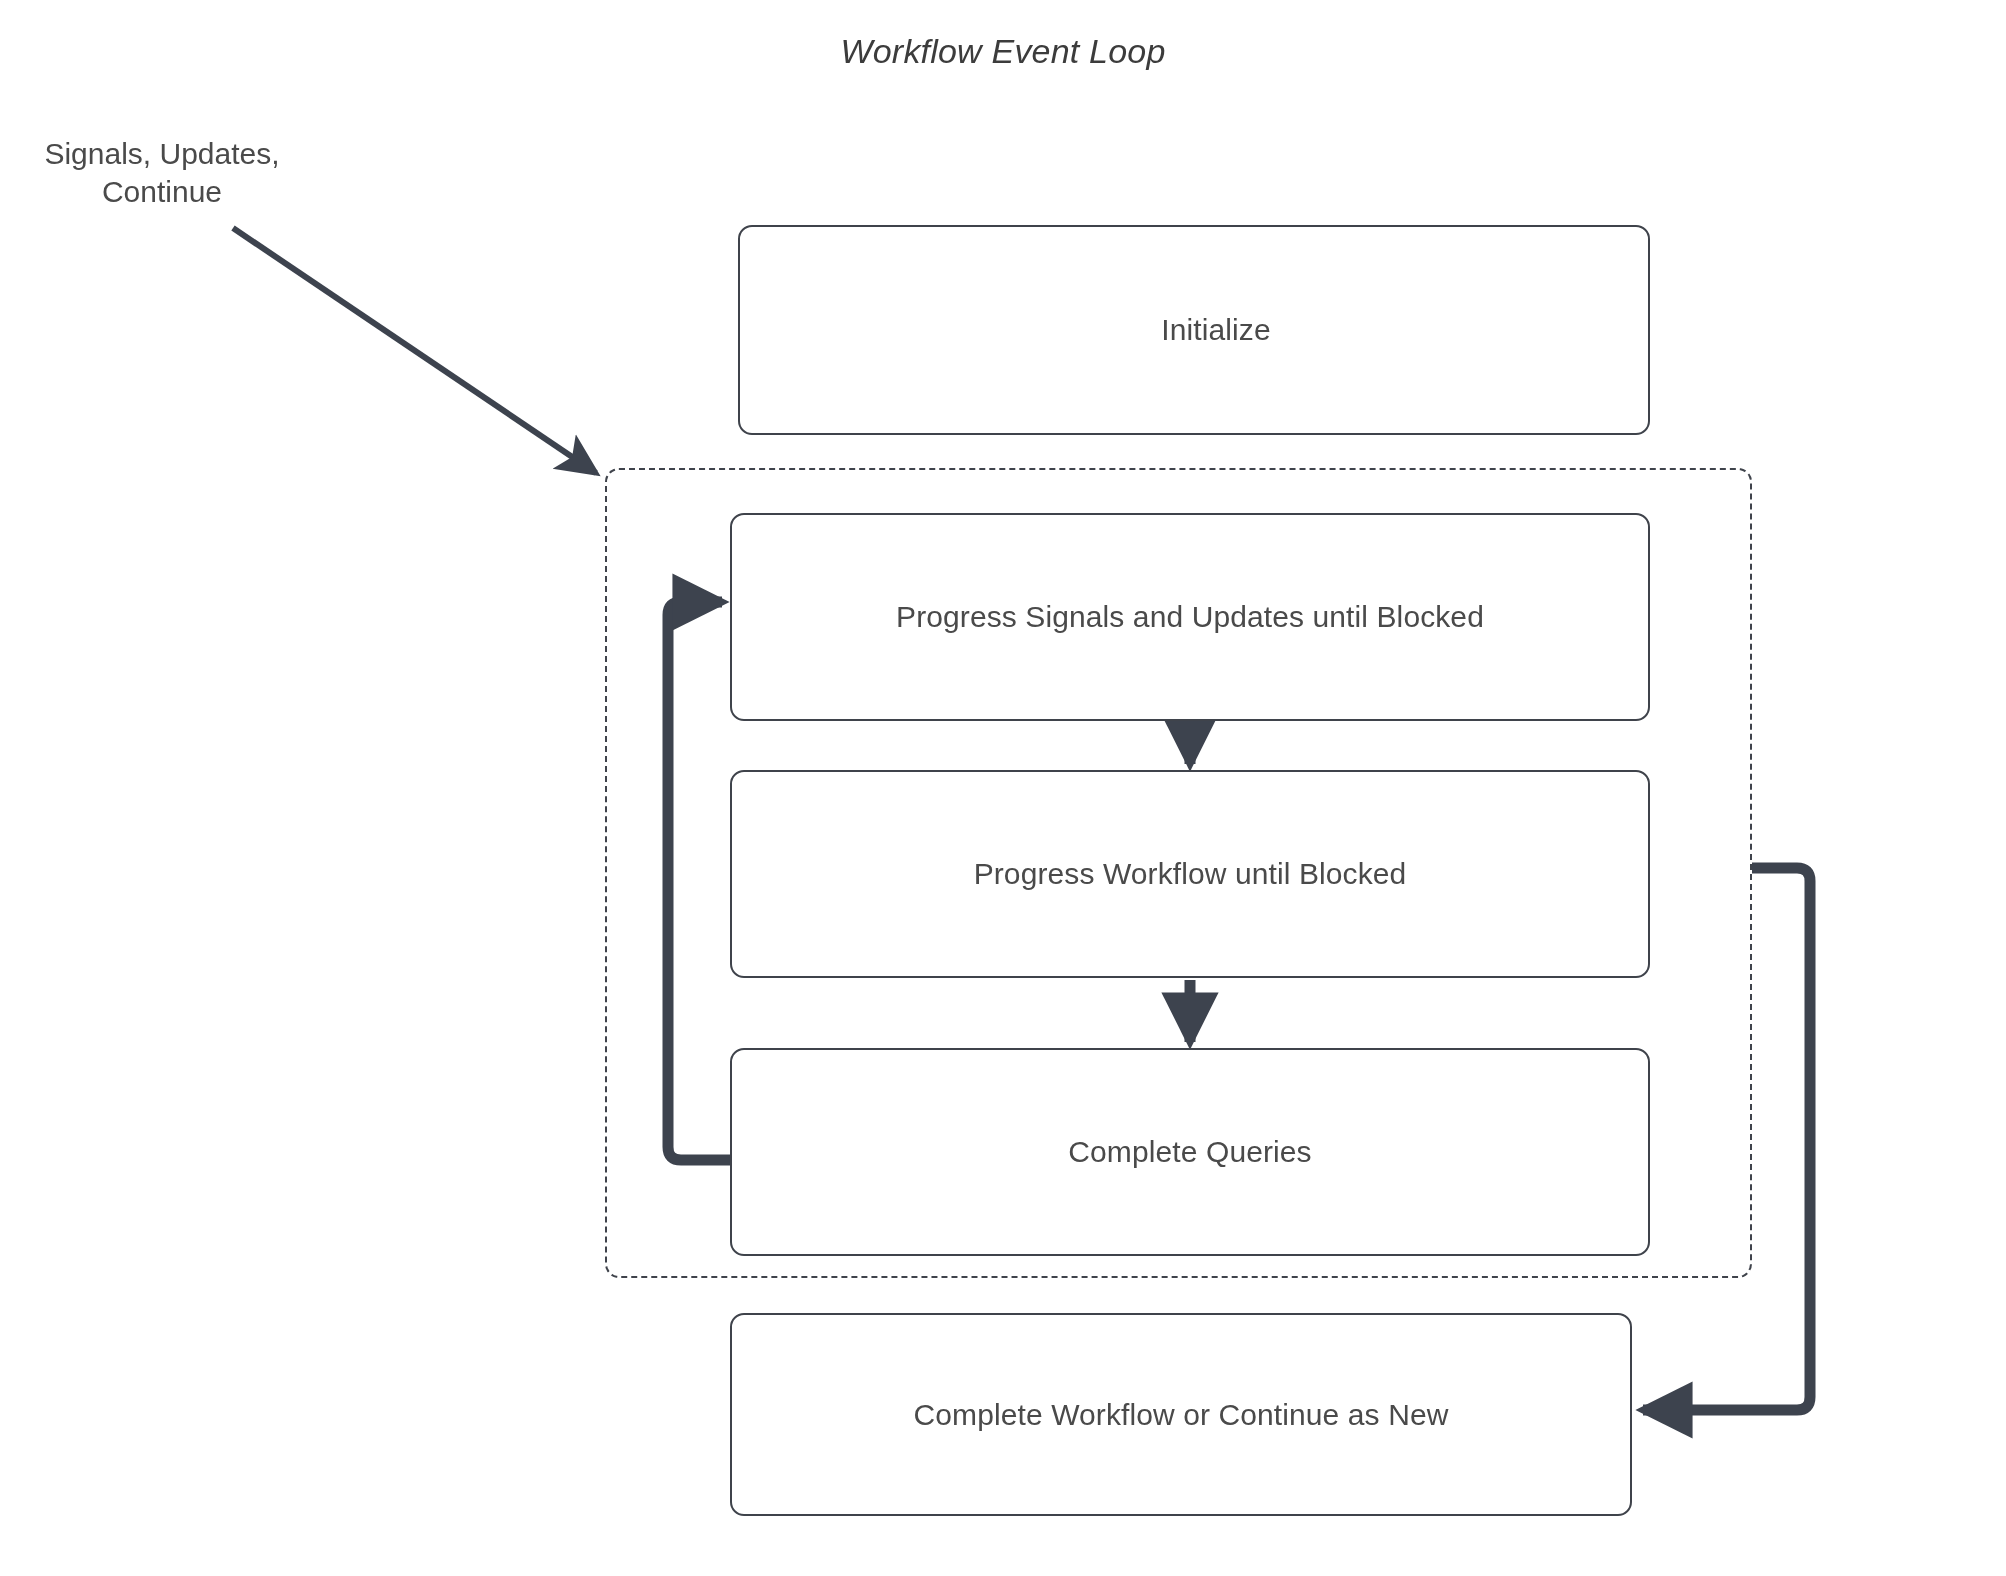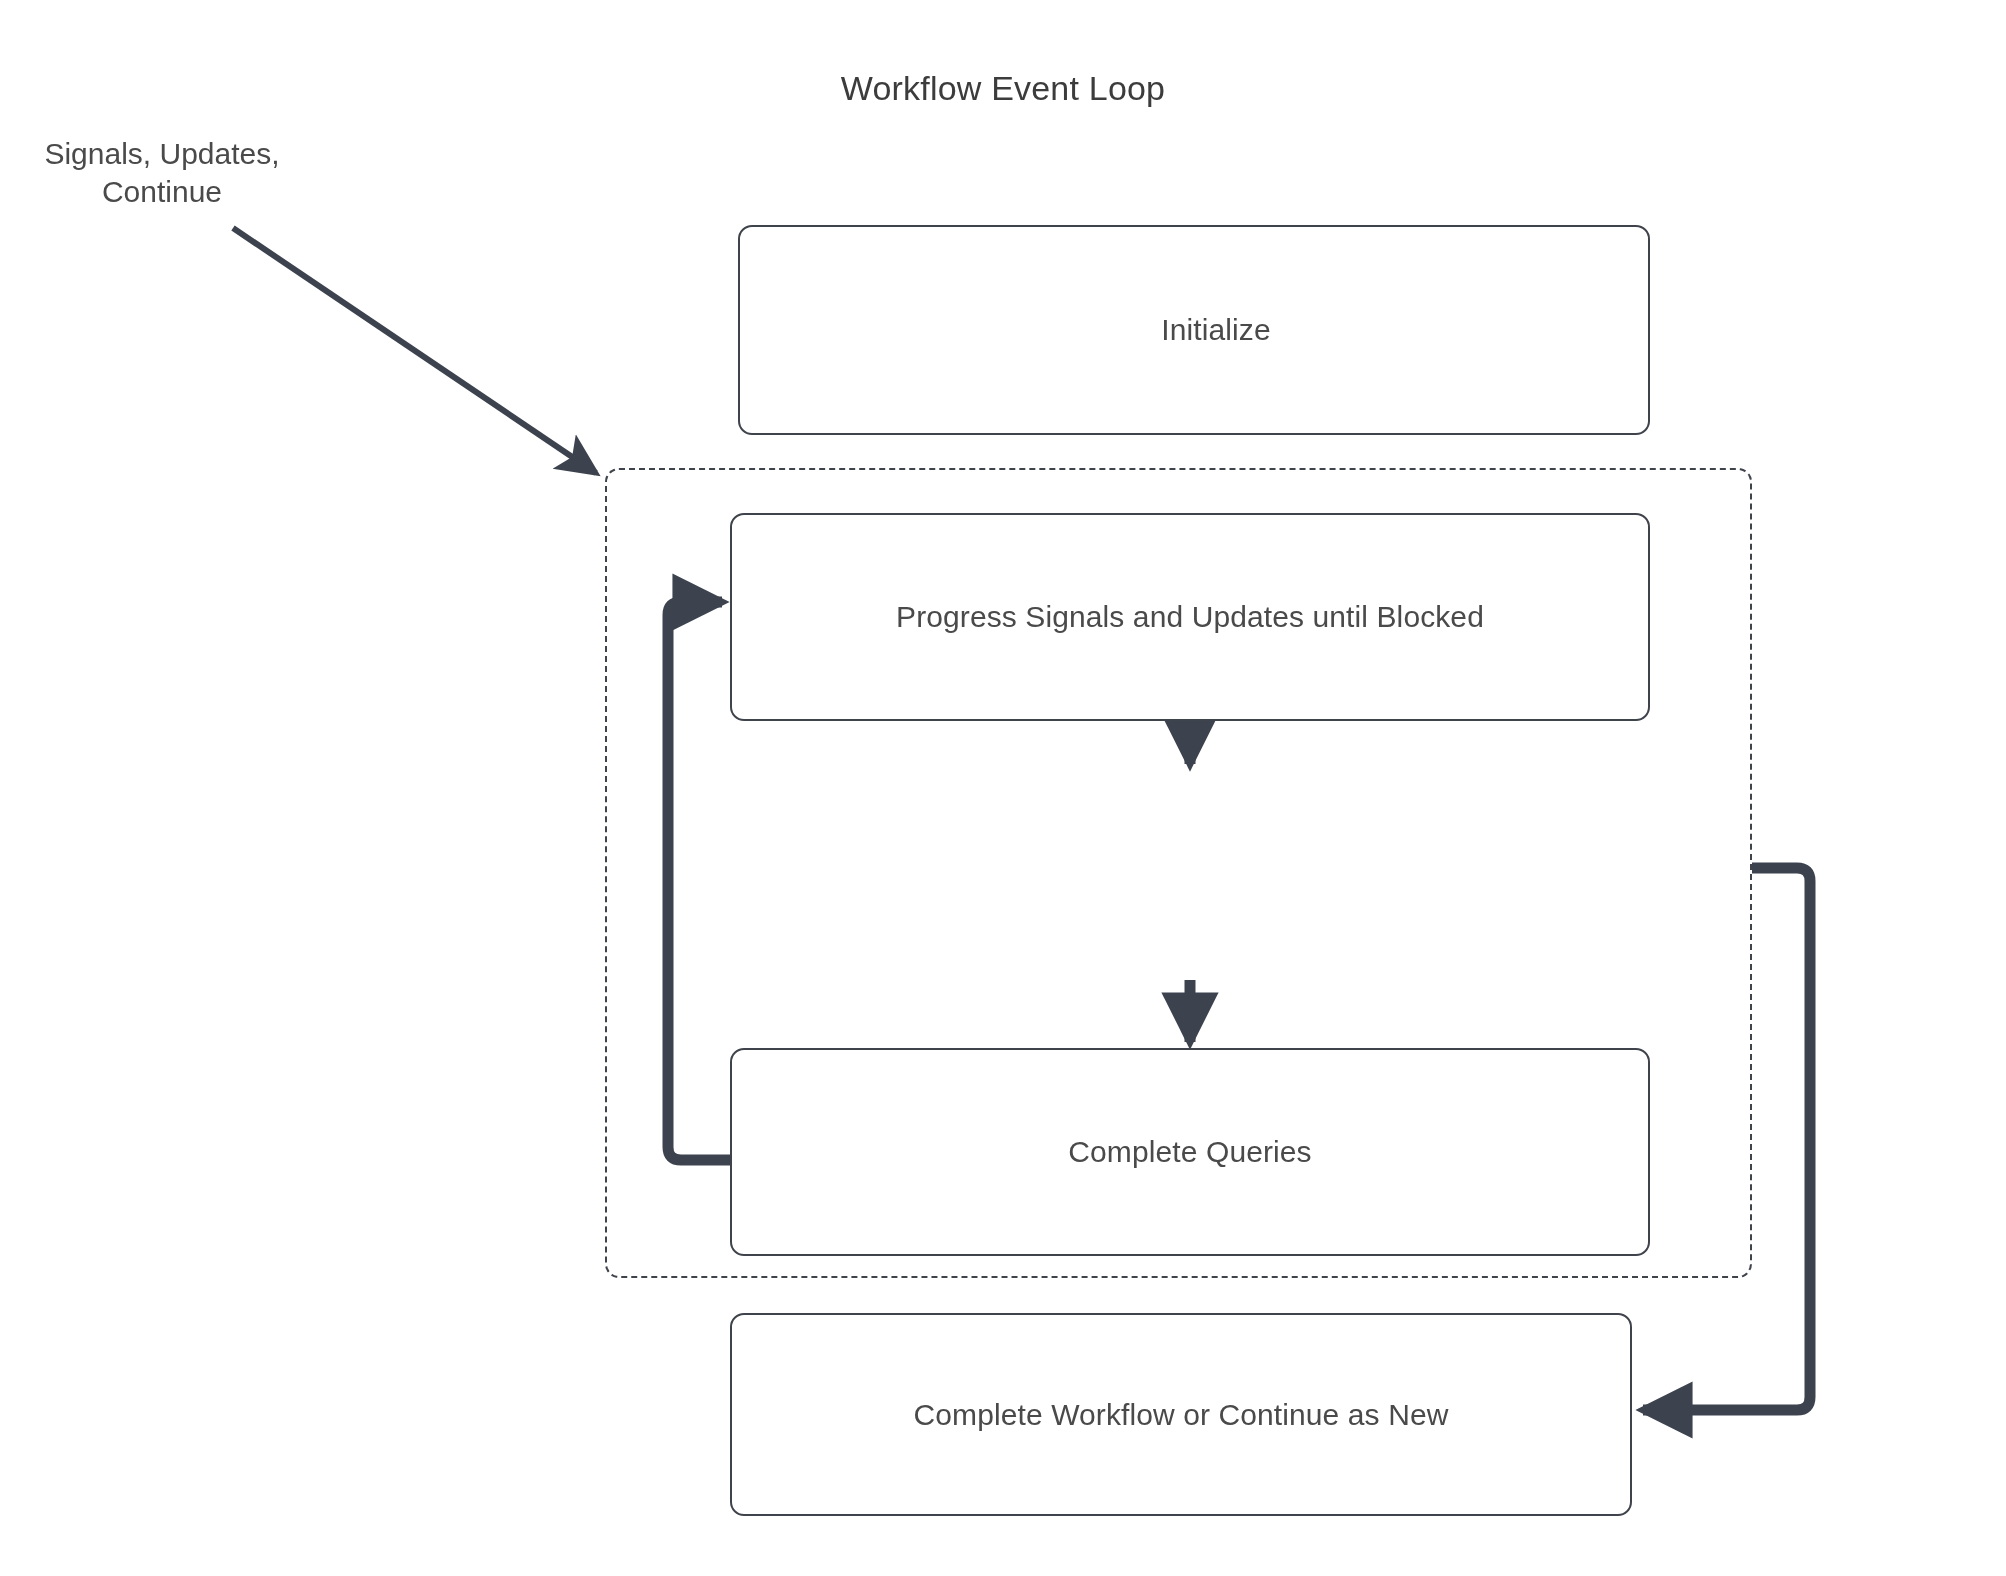--- a/index.html
+++ b/index.html
@@ -50,24 +50,24 @@
     border-radius: 14px;
     background: transparent;
   }
   #title {
     position: absolute;
     left: 0;
     top: 32px;
     width: 2006px;
     text-align: center;
     font-family: "Liberation Sans", sans-serif;
+    font-style: italic;
     font-size: 34px;
     color: #3c3c3c;
     letter-spacing: 0.2px;
-    margin-top: 37px;
   }
   #input-label {
     position: absolute;
     left: 22px;
     top: 135px;
     width: 280px;
     text-align: center;
     font-family: "Liberation Sans", sans-serif;
     font-size: 30px;
     color: #4a4a4a;
@@ -117,20 +117,23 @@
   <div id="node-initialize" class="node-box">
     <span class="node-label">Initialize</span>
   </div>
 
   <div id="loop-group" class="dashed-group"></div>
 
   <div id="node-progress-signals" class="node-box">
     <span class="node-label">Progress Signals and Updates until Blocked</span>
   </div>
 
+  <div id="node-progress-workflow" class="node-box">
+    <span class="node-label">Progress Workflow until Blocked</span>
+  </div>
 
   <div id="node-execute-queries" class="node-box">
     <span class="node-label">Complete Queries</span>
   </div>
 
   <div id="node-complete" class="node-box">
     <span class="node-label">Complete Workflow or Continue as New</span>
   </div>
 
 </div>

